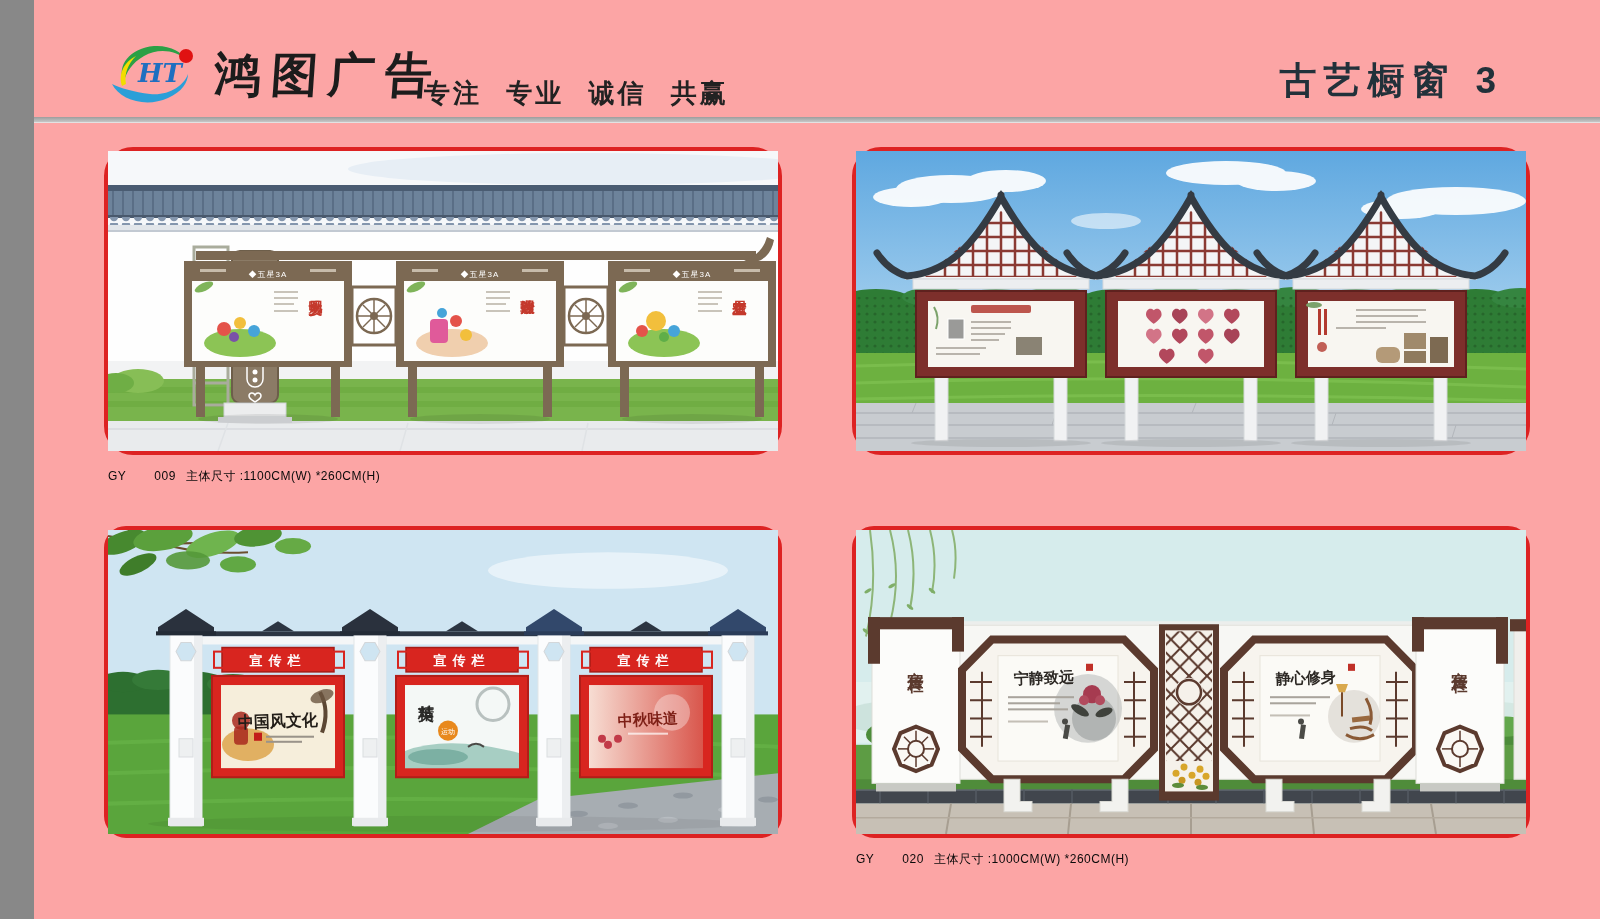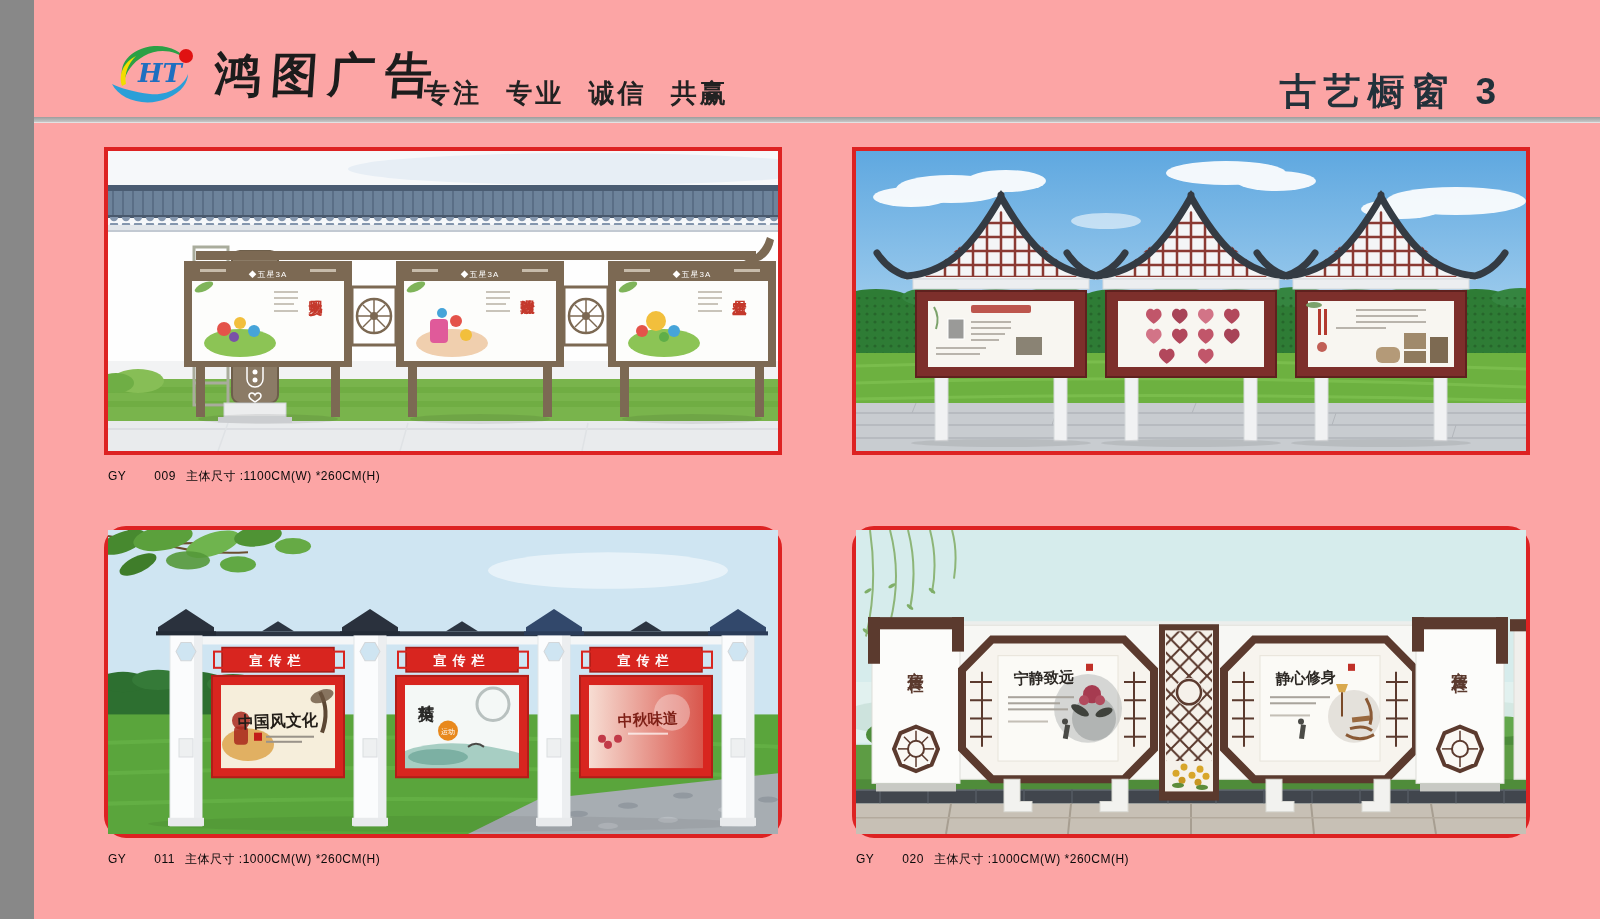--- a/index.html
+++ b/index.html
@@ -5,31 +5,31 @@
   html,body{margin:0;padding:0;background:#888;}
   .sheet{position:relative;width:1600px;height:919px;background:#fca5a5;overflow:hidden;
          font-family:"Liberation Sans",sans-serif;margin-left:34px;}
   
   .logo{position:absolute;left:68px;top:36px;}
   .brand-name{position:absolute;left:180px;top:44px;font-family:"DejaVu Serif",serif;
               font-weight:900;font-size:47px;color:#1c1c1c;letter-spacing:10px;
               transform:skewX(-4deg);}
   .slogan{position:absolute;left:390px;top:76px;font-size:26px;color:#222;
           font-weight:700;letter-spacing:3px;word-spacing:14px;}
-  .page-title{position:absolute;right:138px;top:67px;font-size:37px;font-weight:700;
+  .page-title{position:absolute;right:138px;top:56px;font-size:37px;font-weight:700;
               color:#22313a;letter-spacing:7px;}
   .page-title .num{margin-left:20px;letter-spacing:0;}
   .rule{position:absolute;left:0;top:117px;width:1600px;height:5px;
         background:linear-gradient(#9d9d9d,#c6c6c6);border-bottom:1px solid #e2e2e2;}
   
   .row{position:absolute;left:70px;display:flex;gap:70px;}
   .row1{top:147px;} .row2{top:526px;}
   figure{margin:0;}
   .panel{width:678px;box-sizing:border-box;border:4px solid #dd2222;background:#fff;}
-  .row1 .panel{height:308px;} .row2 .panel{height:312px;border-radius:22px;}
+  .row1 .panel{height:308px;border-radius:29px;} .row2 .panel{height:312px;border-radius:22px;}
   .panel svg{display:block;width:100%;height:100%;}
   figcaption{margin-top:13px;font-size:12px;color:#0a0a0a;letter-spacing:.5px;}
   figcaption .series{margin-left:4px;}
   figcaption .code{margin-left:28px;}
   figcaption .size{margin-left:10px;}
   .vtxt{writing-mode:vertical-rl;text-orientation:upright;}
 </style>
 </head>
 <body>
 
@@ -551,23 +551,20 @@
           <rect x="481" y="153" width="114" height="82" fill="url(#s3p3)"></rect>
           <circle cx="564" cy="180" r="18" fill="#fff" opacity=".35"></circle>
           <circle cx="500" cy="212" r="4" fill="#c23a48"></circle>
               <circle cx="510" cy="206" r="4" fill="#c23a48"></circle>
               <circle cx="494" cy="206" r="4" fill="#c23a48"></circle>
           <text x="540" y="192" text-anchor="middle" font-family="DejaVu Serif, serif" font-weight="700" font-size="15" fill="#7e1f16" transform="rotate(-3 540 192)">中秋味道</text>
           <rect x="520" y="200" width="40" height="2" fill="#fff" opacity=".7"></rect>
         </g>
       </svg>
       </div>
-      <figcaption>
-        <span class="series">GY</span><span class="code">011</span><span class="size">主体尺寸 :1000CM(W) *260CM(H)</span>
-      </figcaption>
     </figure>
 
     <figure>
       <div class="panel">
       <svg viewBox="0 0 670 300" preserveAspectRatio="none">
         <defs>
           <pattern id="s4latt" width="18" height="18" patternUnits="userSpaceOnUse">
             <path d="M0,9 L9,0 L18,9 L9,18 Z" fill="none" stroke="#5b3a2e" stroke-width="2"></path>
           </pattern>
         </defs>

